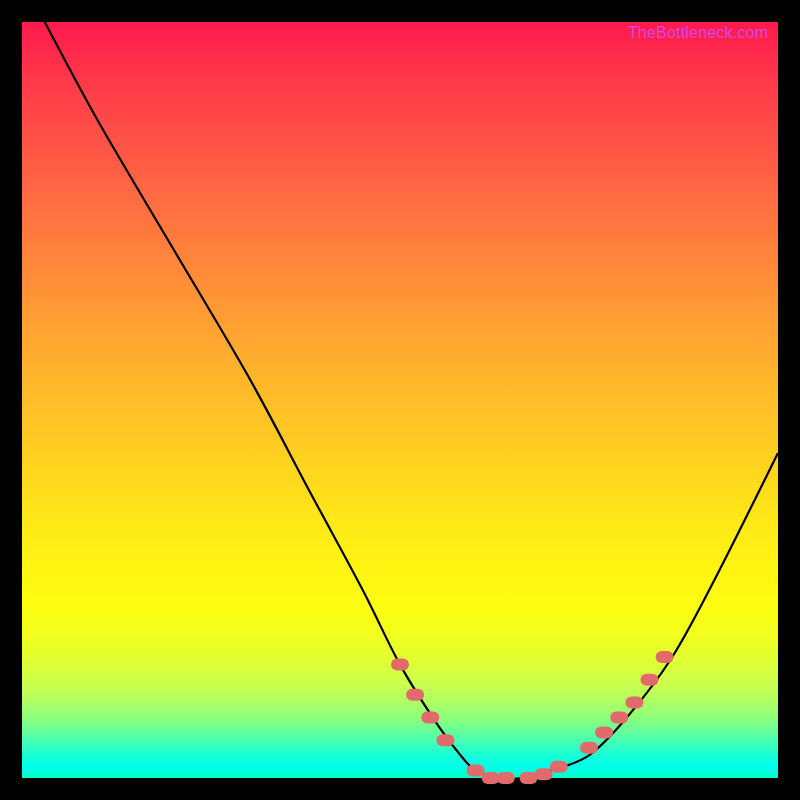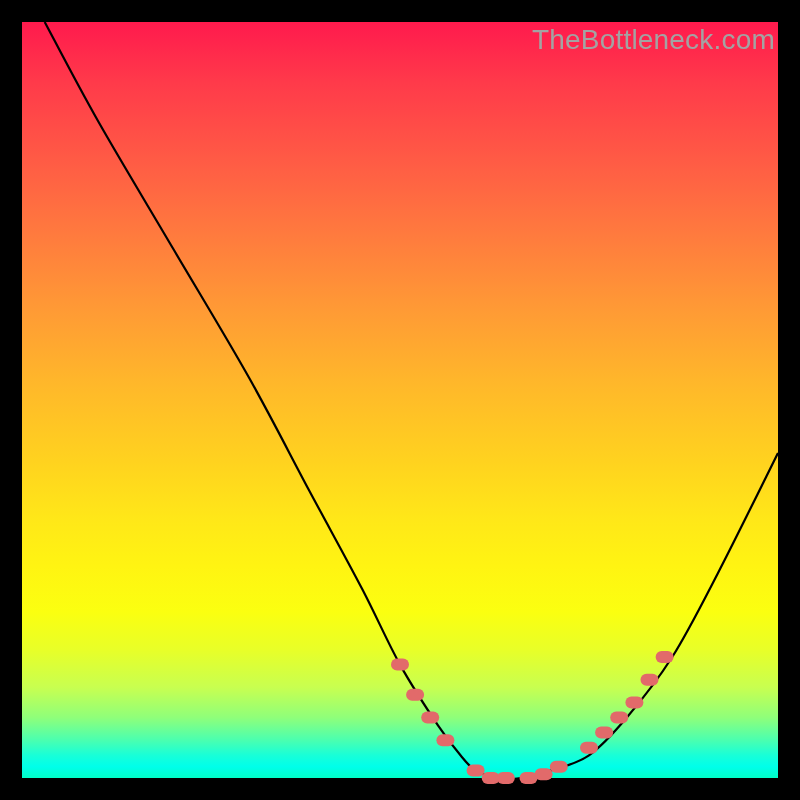--- a/index.html
+++ b/index.html
@@ -41,23 +41,23 @@
       #8fff7a 92%,
       #4affb0 95%,
       #18ffd8 97%,
       #00ffea 98.5%,
       #00ffc8 100%
     );
   }
   .watermark {
     position: absolute;
     top: 2px;
-    right: 3px;
-    color: #a3a3a3;
-    font-size: 28px;
+    right: 10px;
+    color: #d946ef;
+    font-size: 16px;
     font-weight: 500;
     letter-spacing: 0.2px;
     user-select: none;
   }
   svg.curve {
     position: absolute;
     left: 0;
     top: 0;
     width: 756px;
     height: 756px;

